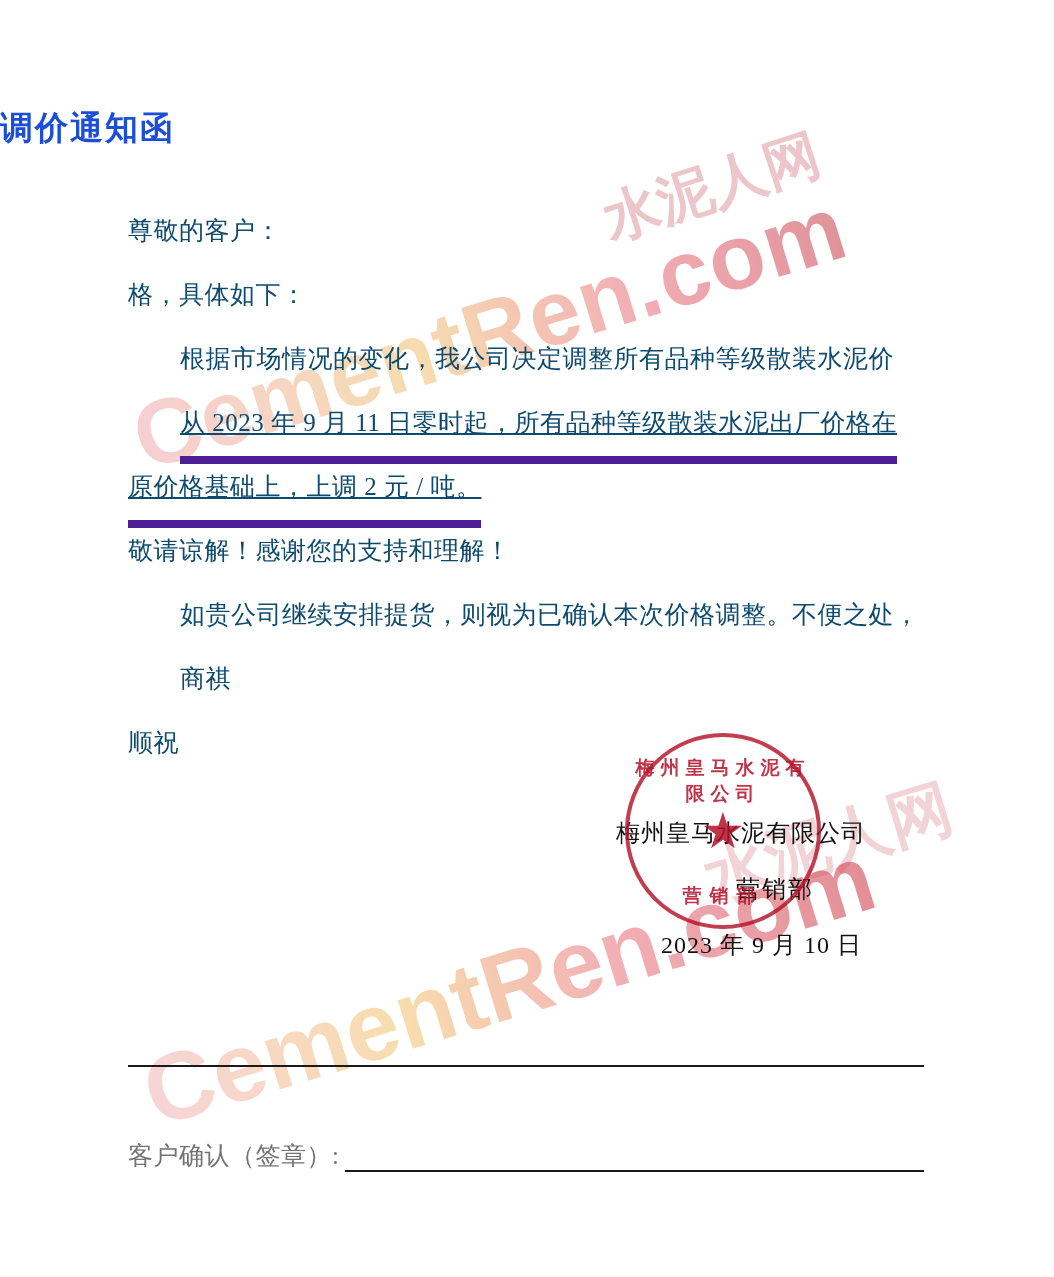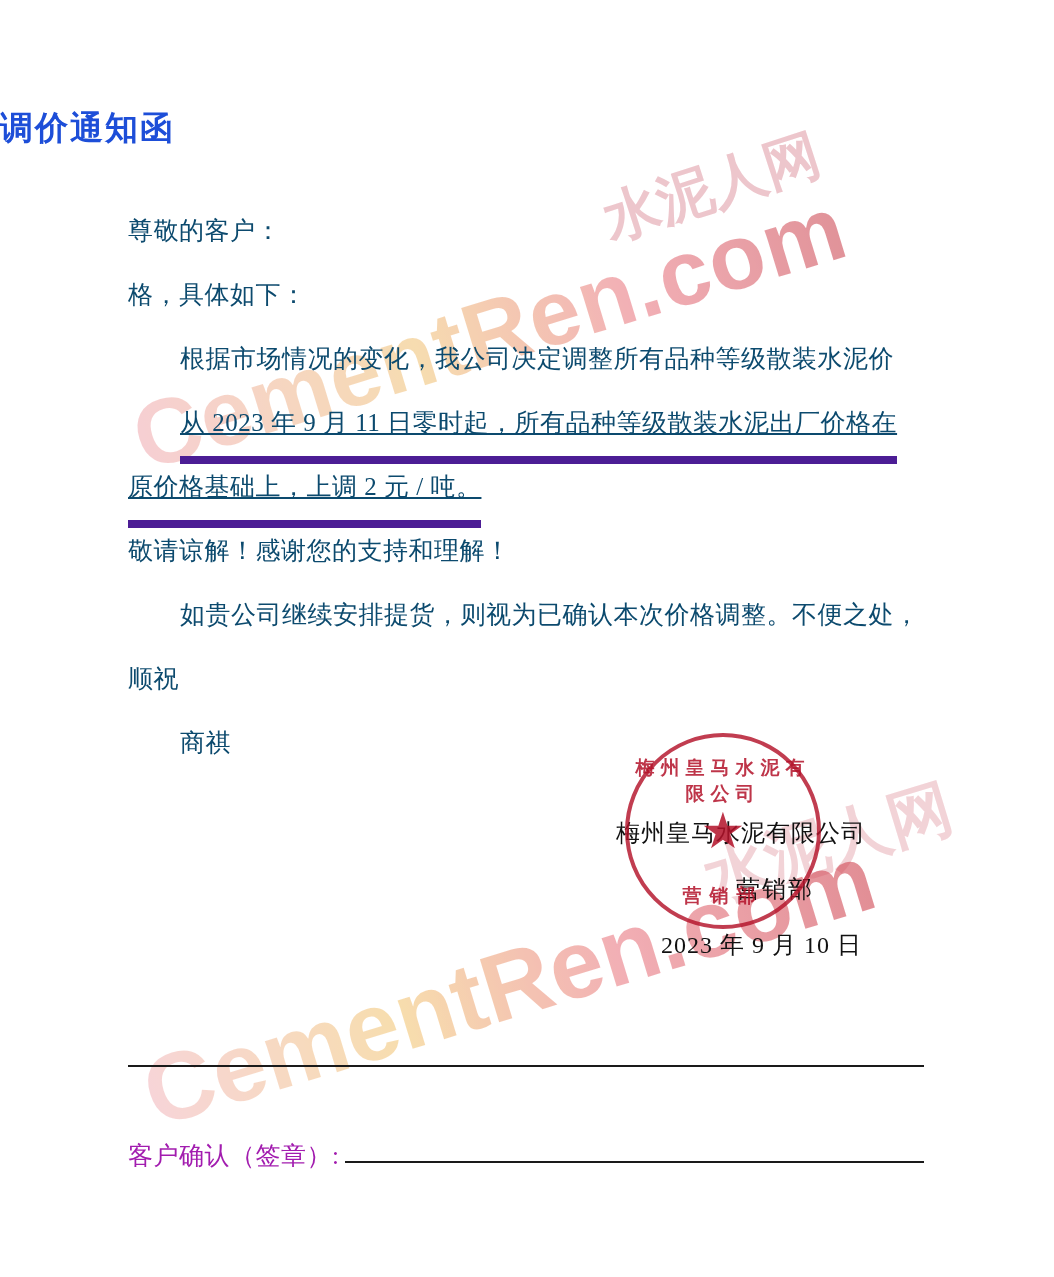--- a/index.html
+++ b/index.html
@@ -185,23 +185,23 @@
     position: relative;
     z-index: 3;
     margin: 92px 130px 0 128px;
     border-top: 2px solid #1a1a1a;
   }
   #footer-confirm {
     position: relative;
     z-index: 3;
     margin: 72px 130px 0 128px;
     font-size: 25px;
-    color: #a21caf;
+    color: #737373;
     display: flex;
-    align-items: flex-start;
+    align-items: flex-end;
   }
   #footer-confirm .label { white-space: nowrap; letter-spacing: 0.5px; }
   #footer-confirm .sign-rule {
     flex: 1;
     border-bottom: 2px solid #1a1a1a;
     margin-left: 6px;
     height: 22px;
   }
 </style>
 </head>
@@ -224,22 +224,22 @@
 
     <p class="para">格，具体如下：</p>
     <p class="para indent">根据市场情况的变化，我公司决定调整所有品种等级散装水泥价</p>
 
     <p class="para" id="price-line-1"><span class="ul">从 2023 年 9 月 11 日零时起，所有品种等级散装水泥出厂价格在</span></p>
     <p class="para" id="price-line-2"><span class="ul">原价格基础上，上调 2 元 / 吨。</span></p>
 
     <p class="para">敬请谅解！感谢您的支持和理解！</p>
     <p class="para indent">如贵公司继续安排提货，则视为已确认本次价格调整。不便之处，</p>
 
+    <p class="para indent">商祺</p>
     <p class="para">顺祝</p>
-    <p class="para indent">商祺</p>
 
     <div id="sign-block">
       <div id="sign-company">梅州皇马水泥有限公司</div>
       <div id="sign-dept">营销部</div>
       <div id="sign-date">2023 年 9 月 10 日</div>
     </div>
 
     <div id="divider"></div>
 
     <div id="footer-confirm">

